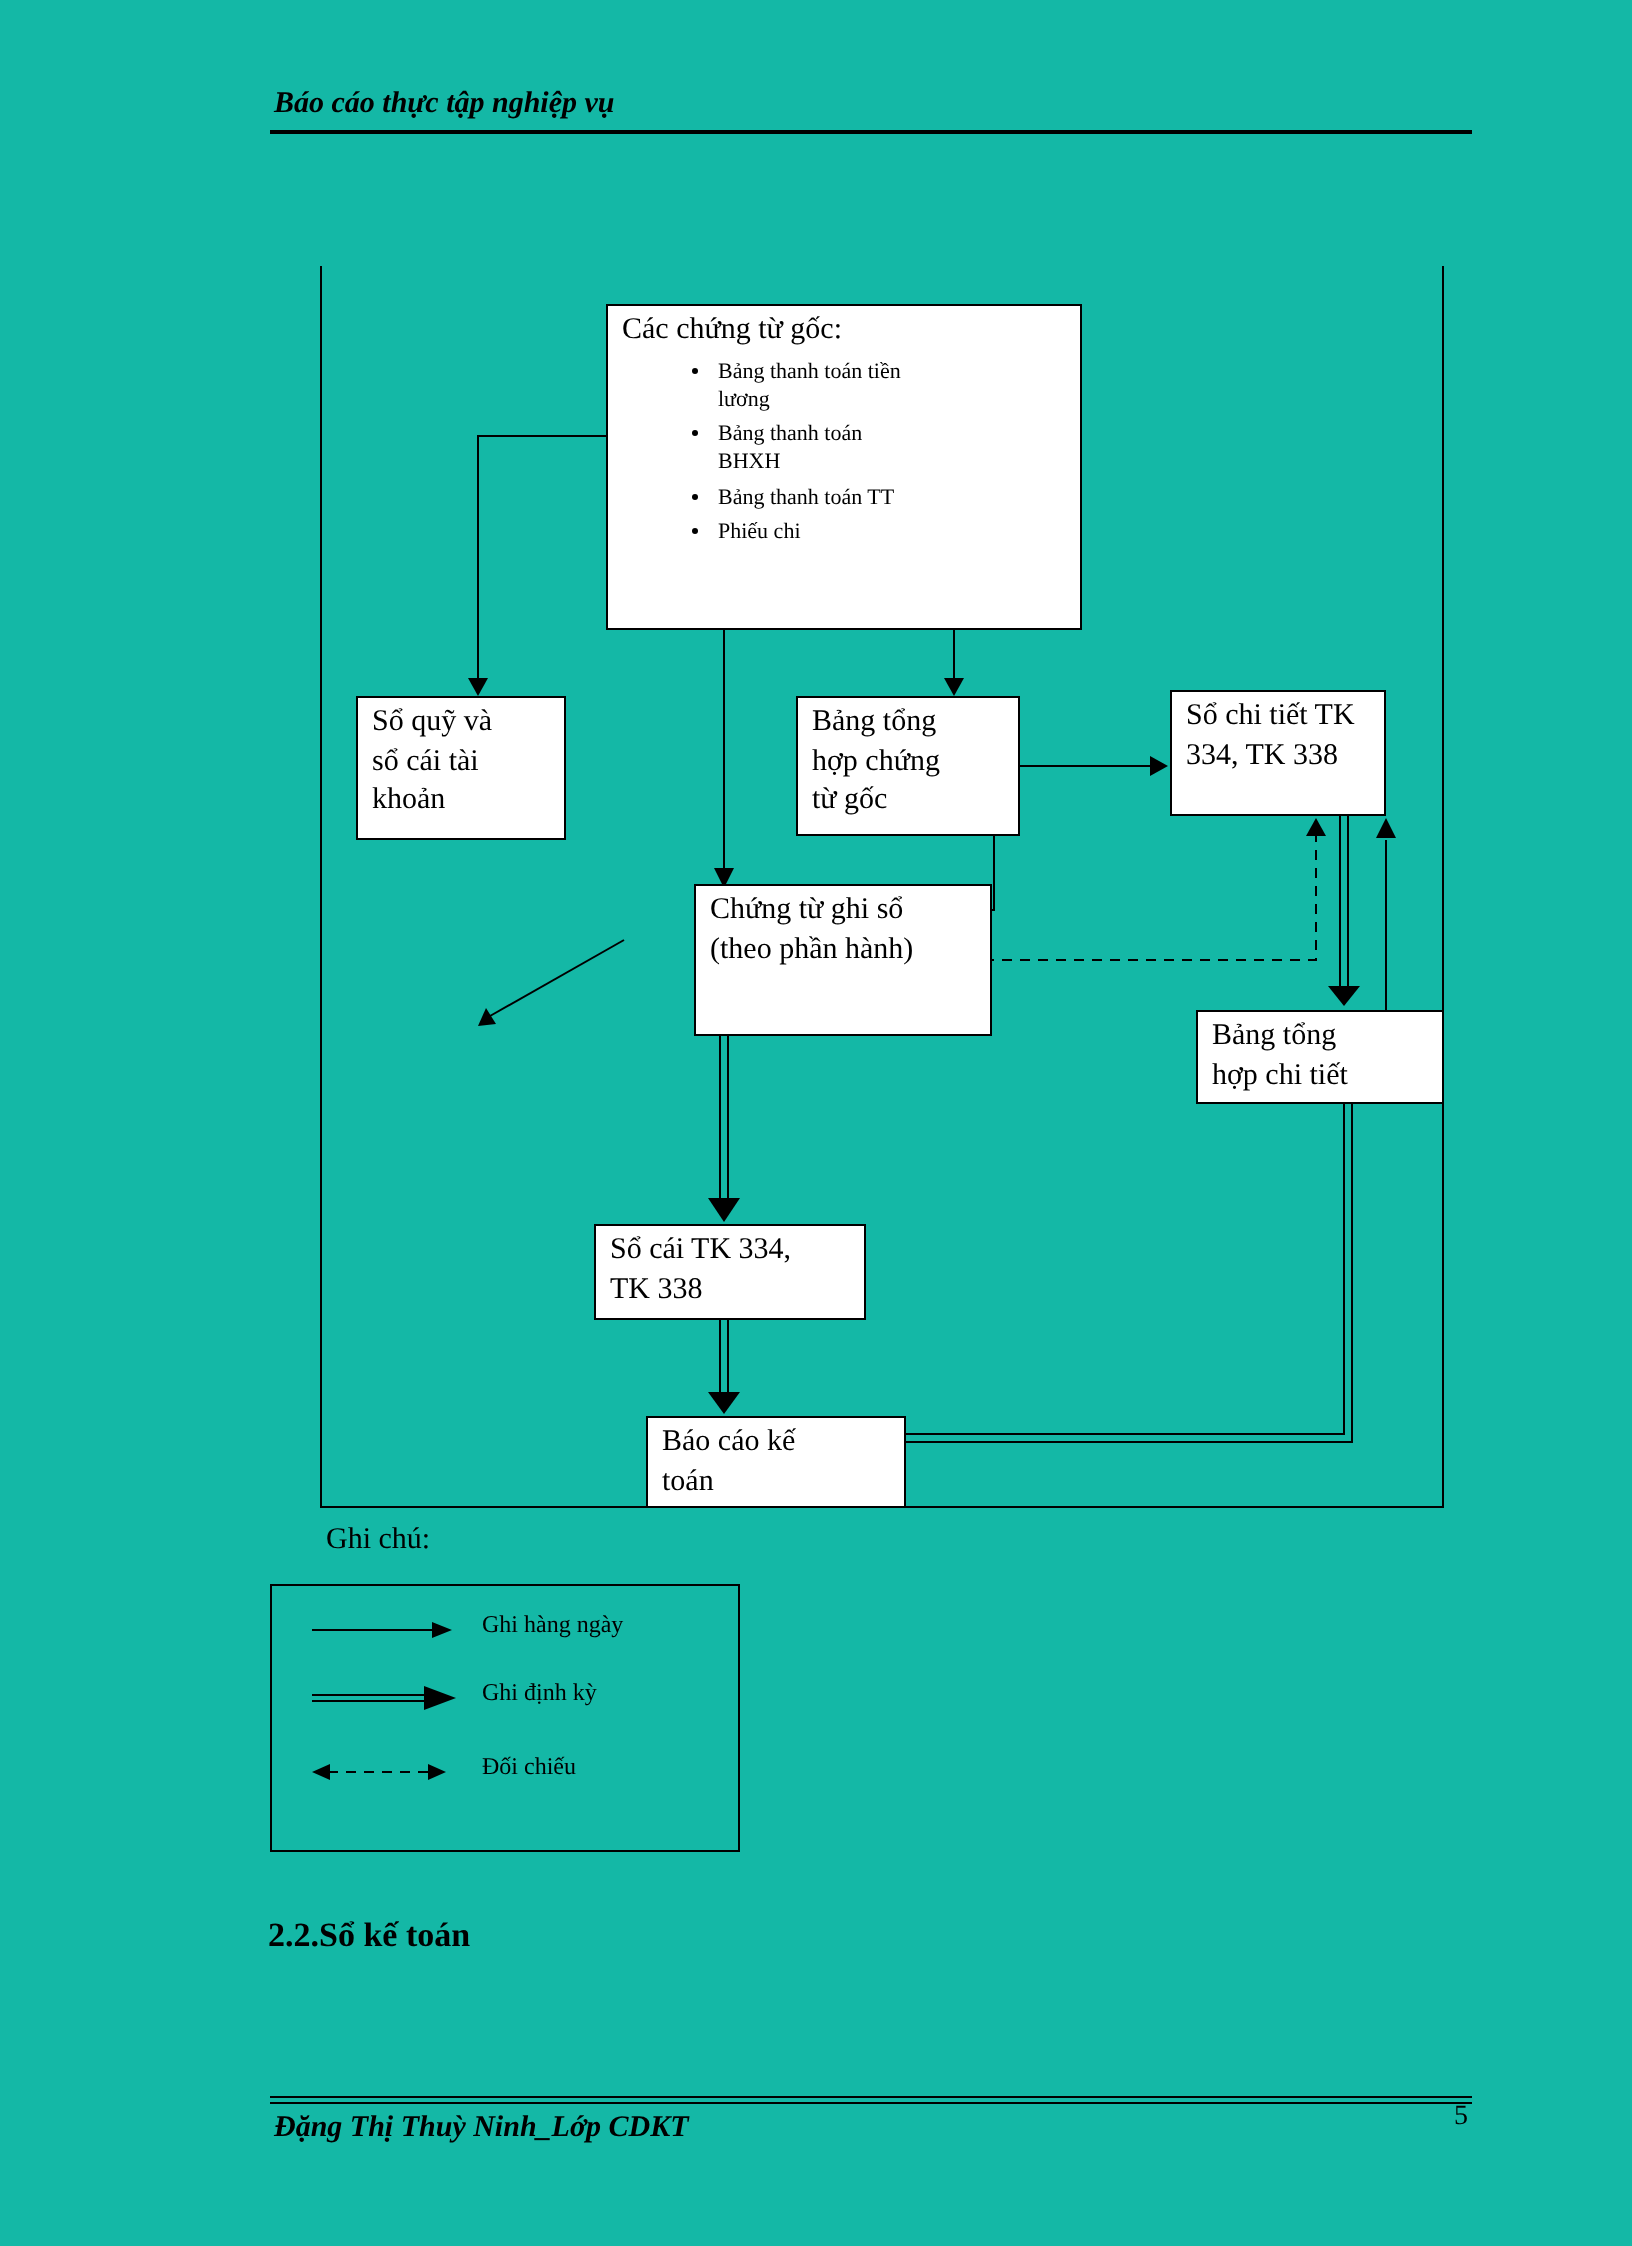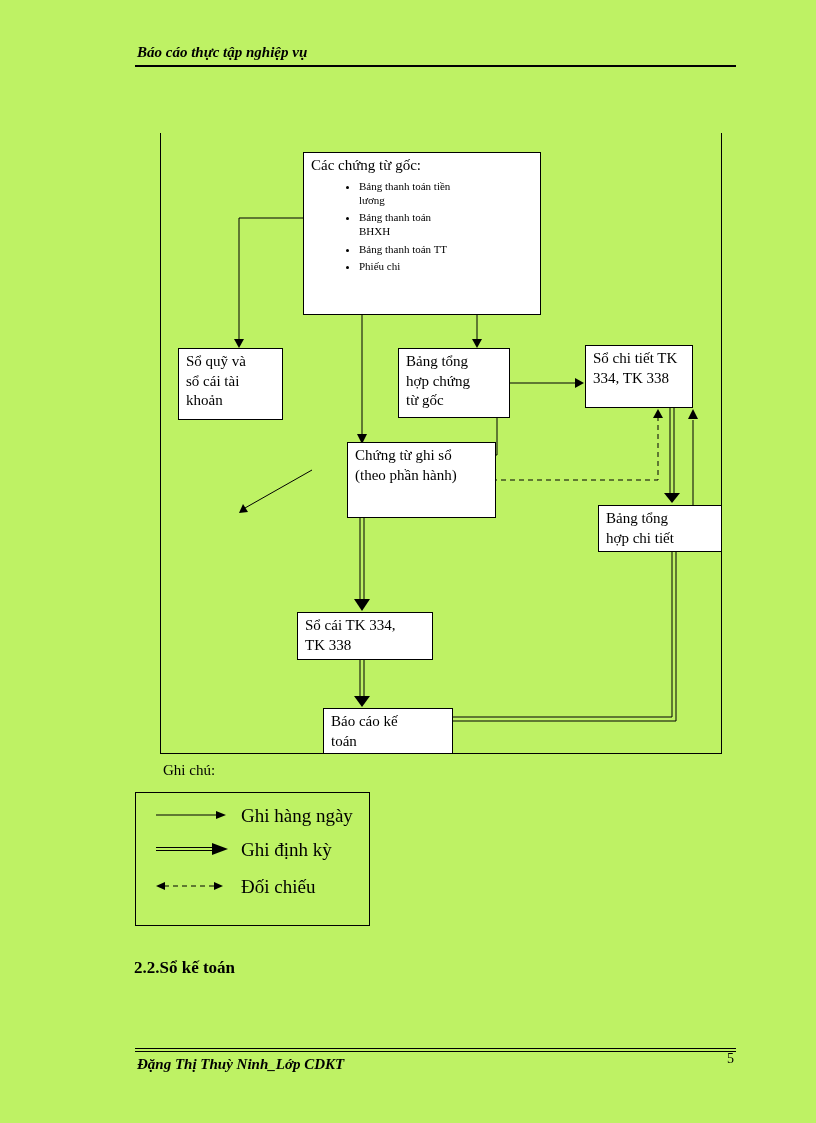--- a/index.html
+++ b/index.html
@@ -1,18 +1,18 @@
 <!DOCTYPE html>
 <html><head>
 <meta charset="utf-8">
 <style>
   html,body{margin:0;padding:0;background:#888;}
   .page{
     position:relative;width:816px;height:1123px;margin:0 auto;
-    background:#bef264;color:#000;
+    background:#14b8a6;color:#000;
     font-family:"Liberation Serif","DejaVu Serif",serif;
     overflow:hidden;
   }
   .abs{position:absolute;}
   
   .header-title{left:137px;top:44px;font-size:15px;font-weight:bold;font-style:italic;}
   .header-rule{left:135px;top:65px;width:601px;height:2px;background:#000;}
   .footer-rule{left:135px;top:1048px;width:601px;height:4px;border-top:1px solid #000;border-bottom:1px solid #000;box-sizing:border-box;}
   .footer-author{left:137px;top:1056px;font-size:15px;font-weight:bold;font-style:italic;}
   .page-number{left:727px;top:1051px;font-size:14px;}
@@ -27,21 +27,21 @@
   .src-title{font-size:15px;}
   .src-list{margin:3px 0 0 0;padding-left:48px;list-style:disc;}
   .src-list li{white-space:pre-line;margin-bottom:3px;font-size:11px;line-height:1.3;}
   
   .svg-layer{position:absolute;left:0;top:0;pointer-events:none;}
   
   .legend-label{left:163px;top:762px;font-size:15px;}
   .legend-box{left:135px;top:792px;width:235px;height:134px;border:1px solid #000;box-sizing:border-box;}
   .legend-row{position:absolute;left:0;width:100%;height:20px;}
   .legend-sym{position:absolute;left:18px;top:2px;}
-  .legend-text{position:absolute;left:105px;top:0;font-size:19px;}
+  .legend-text{position:absolute;left:105px;top:0;font-size:12px;}
 </style>
 </head>
 <body>
 
 <div class="page">
 
   <div class="abs header-title">Báo cáo thực tập nghiệp vụ</div>
   <div class="abs header-rule"></div>
 
   <div class="abs outer-frame"></div>

